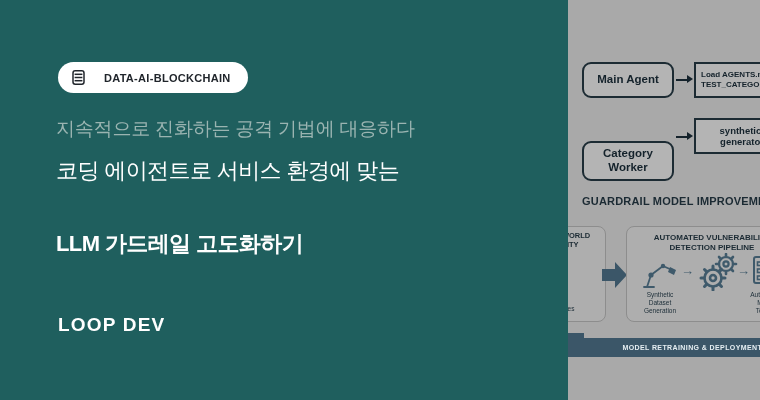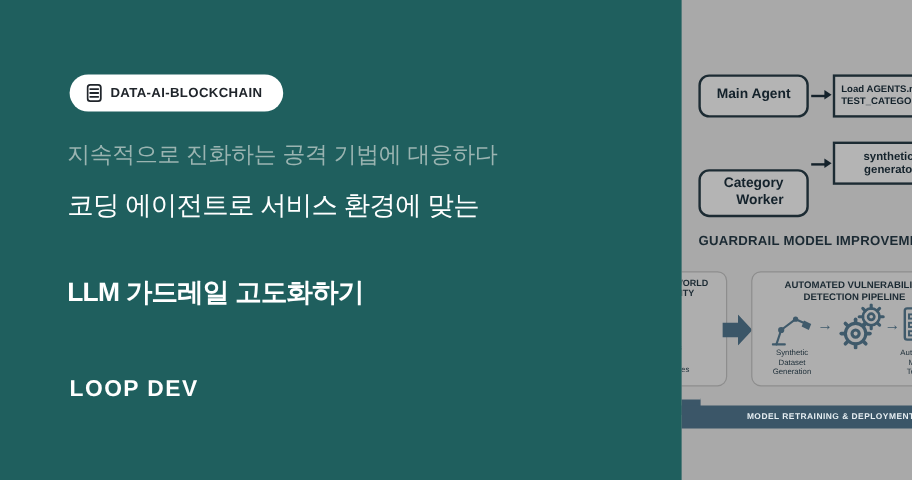--- a/index.html
+++ b/index.html
@@ -25,21 +25,21 @@
   .dbox {
     position:absolute;
     background:#b4b4b4;
     border:2px solid #1c2b33;
     display:flex; align-items:center; justify-content:center;
     text-align:center;
     color:#14222b;
     font-weight:bold;
     line-height:1.2;
   }
-  .dbox.round { border-radius:9px;text-align:right; }
+  .dbox.round { border-radius:9px; }
 
   .main-agent   { left:14px;  top:62px;  width:92px; height:36px; font-size:11.5px; }
   .cat-worker   { left:14px;  top:118px; width:92px; height:40px; font-size:11.5px;margin-top:23px; }
   .load-agents  { left:126px; top:62px;  width:104px; height:36px; font-size:8px;
                   justify-content:flex-start; padding-left:5px; text-align:left; }
   .synth-gen    { left:126px; top:118px; width:96px; height:36px; font-size:9.5px;
                   border-radius:0; }
 
   .arrow-line {
     position:absolute; height:2px; background:#14222b;
@@ -106,21 +106,21 @@
 
   
   .hero {
     position:absolute; left:0; top:0; width:568px; height:400px;
     background:#1f5f5e;
   }
 
   .badge {
     position:absolute; left:58px; top:62px; height:31px;
     background:#ffffff; border-radius:16px;
-    display:flex; align-items:center; gap:7px;
+    display:flex; align-items:center; gap:19px;
     padding:0 17px 0 14px;
   }
   .badge .label {
     font-size:11px; font-weight:bold; letter-spacing:0.3px; color:#20252b;
     white-space:nowrap;
   }
   .db-icon { display:block; }
 
   .hero-sub {
     position:absolute; left:56px; top:116px;

